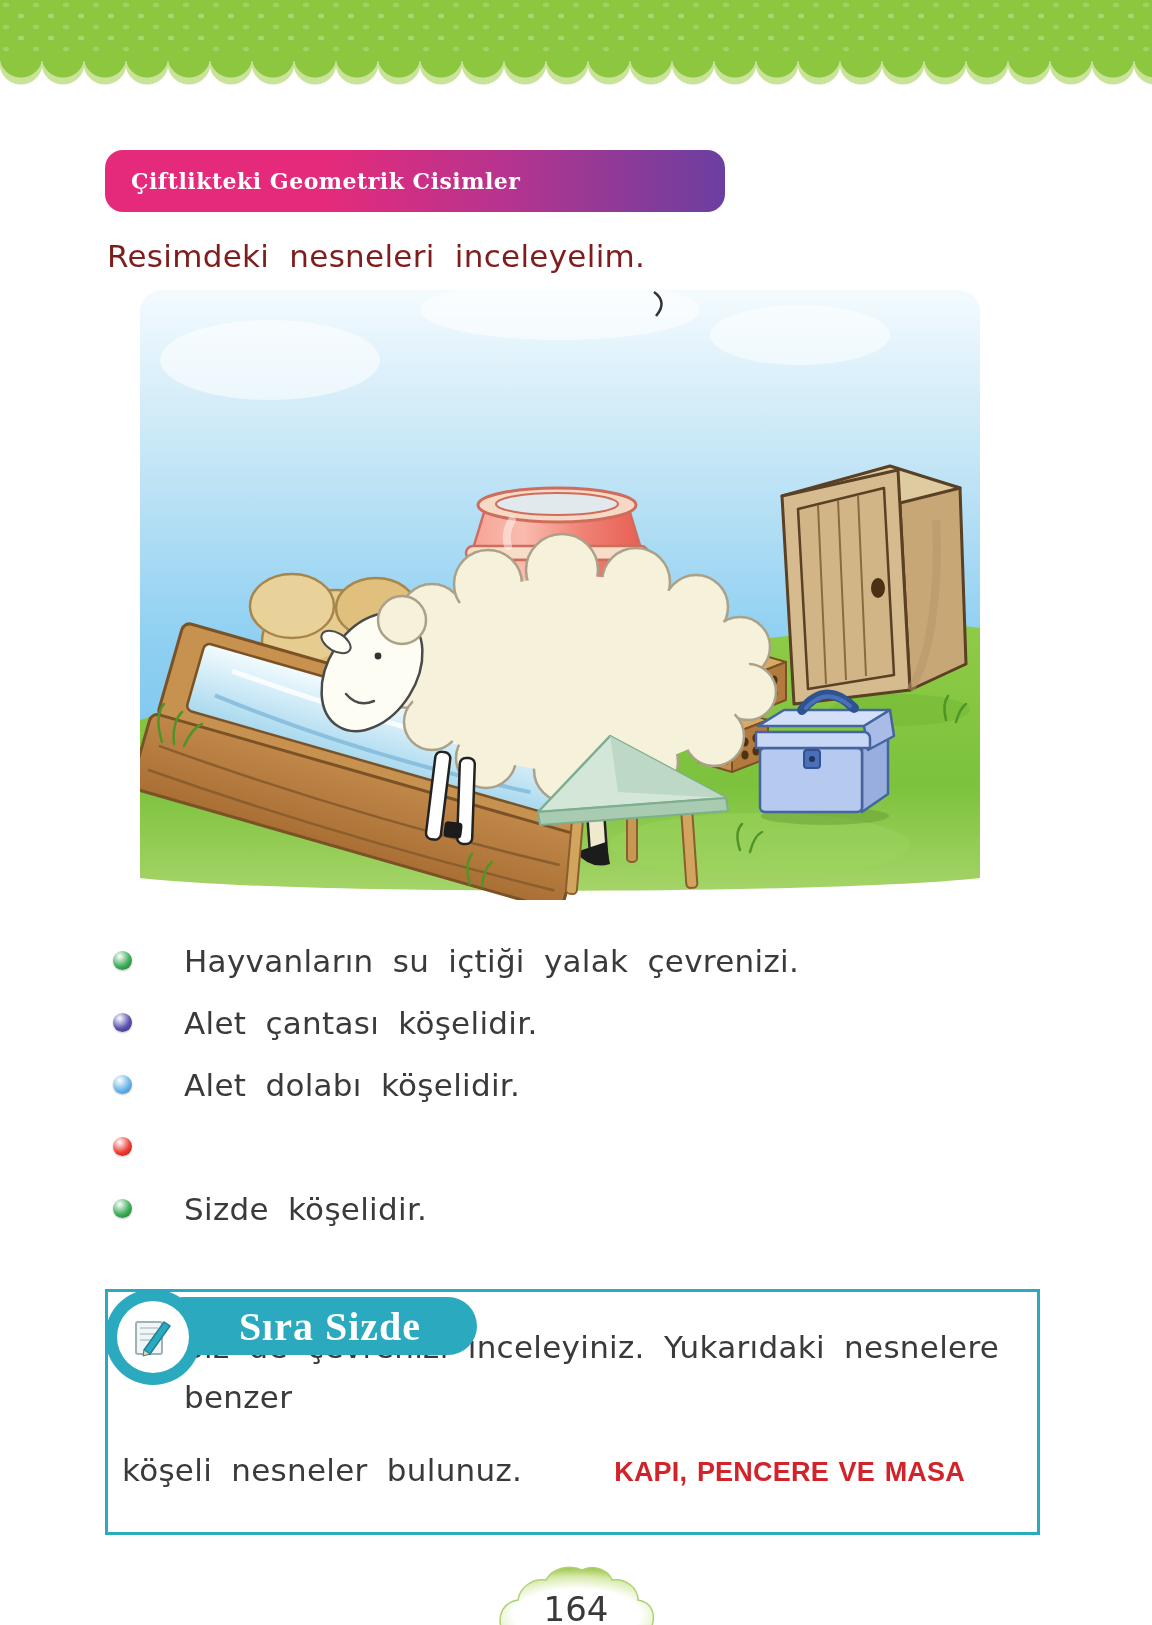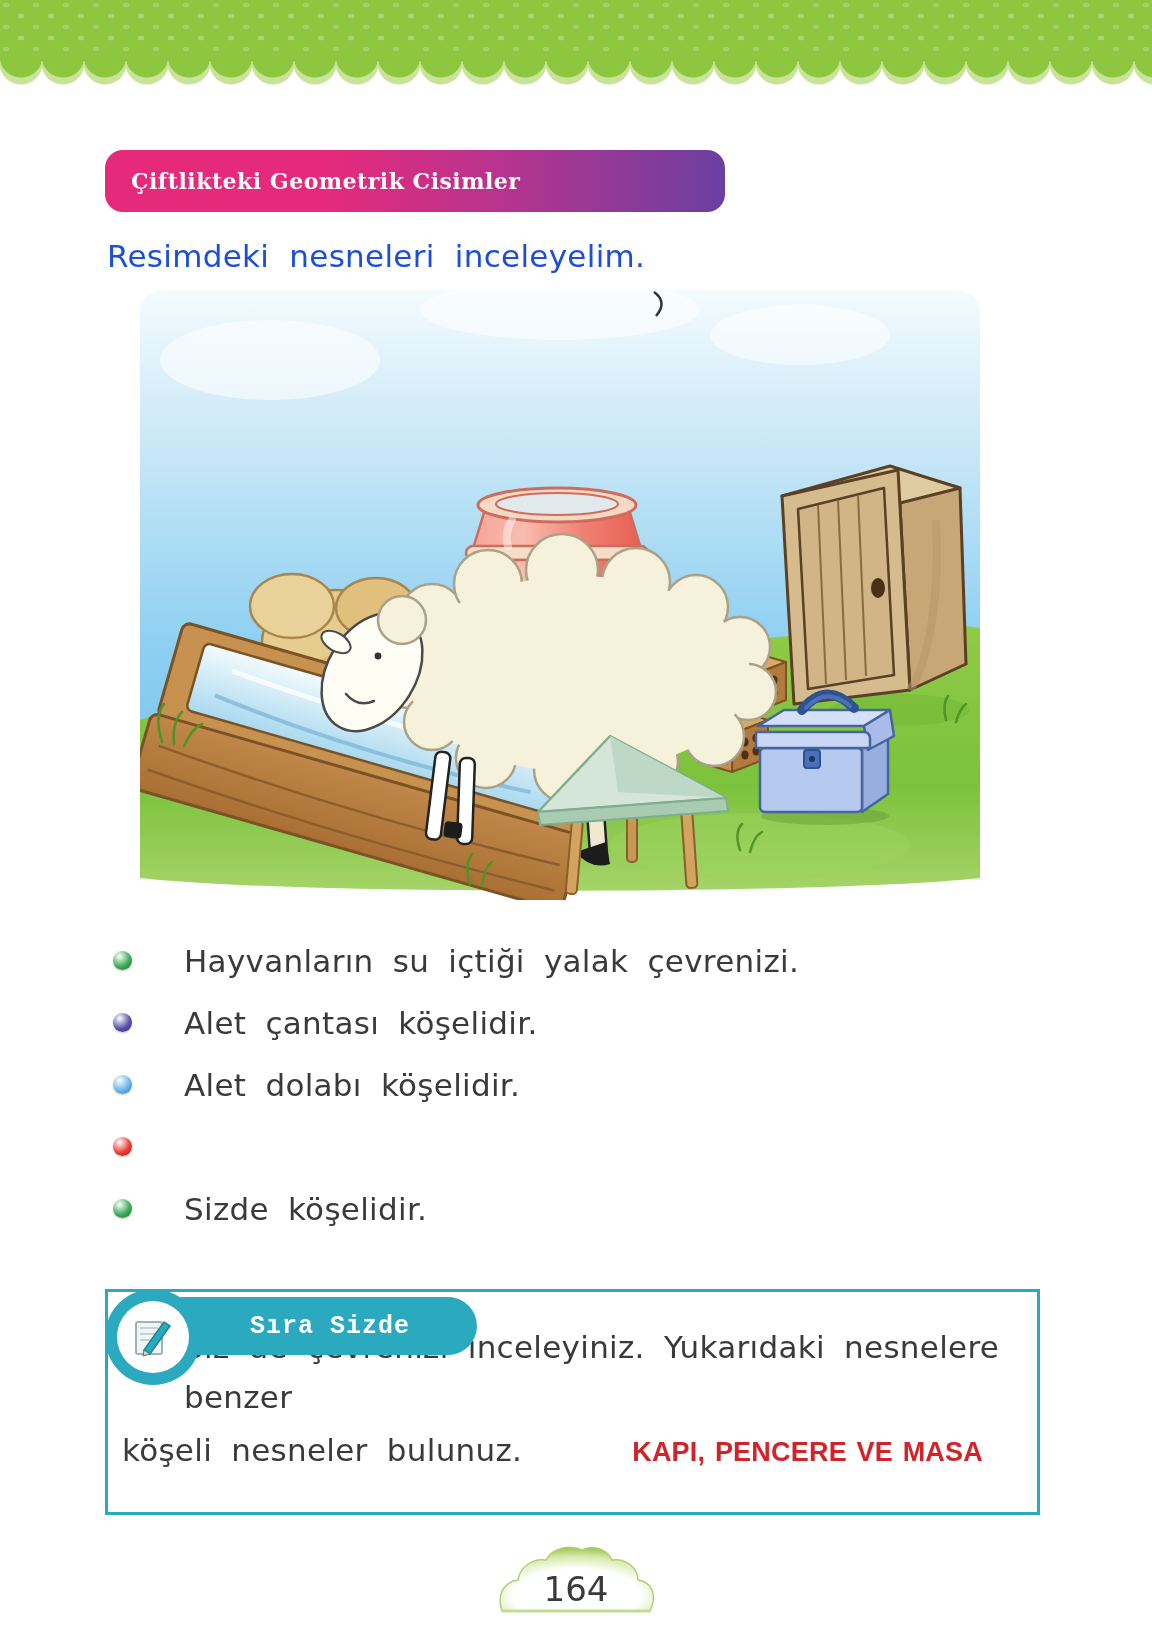--- a/index.html
+++ b/index.html
@@ -33,21 +33,21 @@
   .title-banner{
     margin-top:62px;width:620px;height:62px;border-radius:18px;
     background:linear-gradient(90deg,#e62a7b 0%,#e62a7b 35%,#b5348f 65%,#6b3fa0 100%);
     display:flex;align-items:center;padding-left:26px;box-sizing:border-box;
   }
   .title-banner span{
     font-family:"DejaVu Serif",serif;font-weight:bold;
     font-size:22px;color:#ffffff;letter-spacing:.5px;white-space:nowrap;
   }
   .intro{
-    margin:26px 0 0 2px;font-size:31px;color:#1d4ed8;
+    margin:26px 0 0 2px;font-size:31px;color:#7f1d1d;
     letter-spacing:.3px;word-spacing:10px;
   }
   
   .illu{width:840px;height:610px;margin:16px 0 0 35px;position:relative;}
   .illu svg{position:absolute;inset:0;}
   
   .obs-list{list-style:none;margin:42px 0 0 0;padding:0;}
   .obs-list li{display:flex;align-items:center;margin-bottom:25px;height:37px;}
   .bullet{
     width:19px;height:19px;border-radius:50%;flex:0 0 19px;margin-left:8px;
@@ -59,34 +59,34 @@
   .sira-box{
     margin-top:62px;border:3px solid #2aa9bf;background:#ffffff;
     min-height:120px;padding:30px 24px 36px 14px;box-sizing:border-box;
   }
   .sira-head{position:absolute;top:0;left:0;height:98px;width:420px;z-index:2;}
   .sira-pill{
     position:absolute;left:50px;top:8px;width:322px;height:58px;border-radius:30px;
     background:#2aa9bf;display:flex;align-items:center;justify-content:center;
   }
   .sira-pill span{
-    font-family:Liberation Mono, monospace;font-weight:bold;font-size:25px;color:#fff;
+    font-family:Liberation Serif, serif;font-weight:bold;font-size:40px;color:#fff;
     letter-spacing:1px;padding-left:28px;
   }
   .sira-circle{
     position:absolute;left:0;top:0;width:96px;height:96px;border-radius:50%;
     background:#2aa9bf;display:flex;align-items:center;justify-content:center;
   }
   .sira-circle .inner{
     width:72px;height:72px;border-radius:50%;background:#ffffff;
     display:flex;align-items:center;justify-content:center;
   }
   .sira-line{font-size:31px;letter-spacing:.3px;word-spacing:9px;line-height:1.62;}
   .sira-line.l1{padding-left:62px;}
-  .sira-line.l2{display:flex;align-items:baseline;margin-top:3px;gap:18px;}
+  .sira-line.l2{display:flex;align-items:baseline;margin-top:23px;}
   .answer{
     font-family:"Liberation Sans",sans-serif;font-weight:bold;font-size:27px;
     color:#d2232a;margin-left:92px;letter-spacing:.2px;word-spacing:2px;white-space:nowrap;
   }
   
   .pagenum{width:176px;margin:26px auto 0 auto;position:relative;}
 </style>
 </head>
 <body>
 

